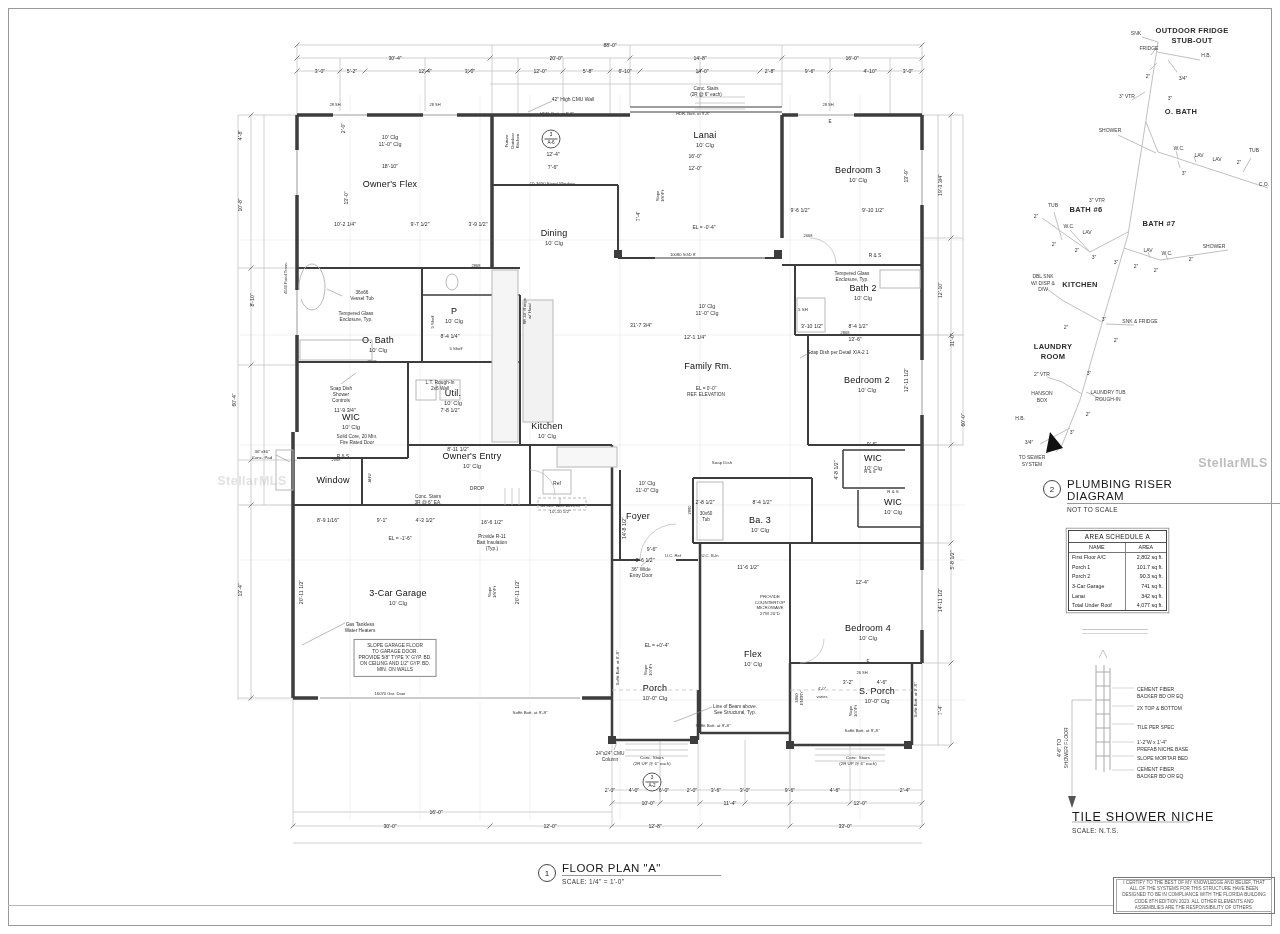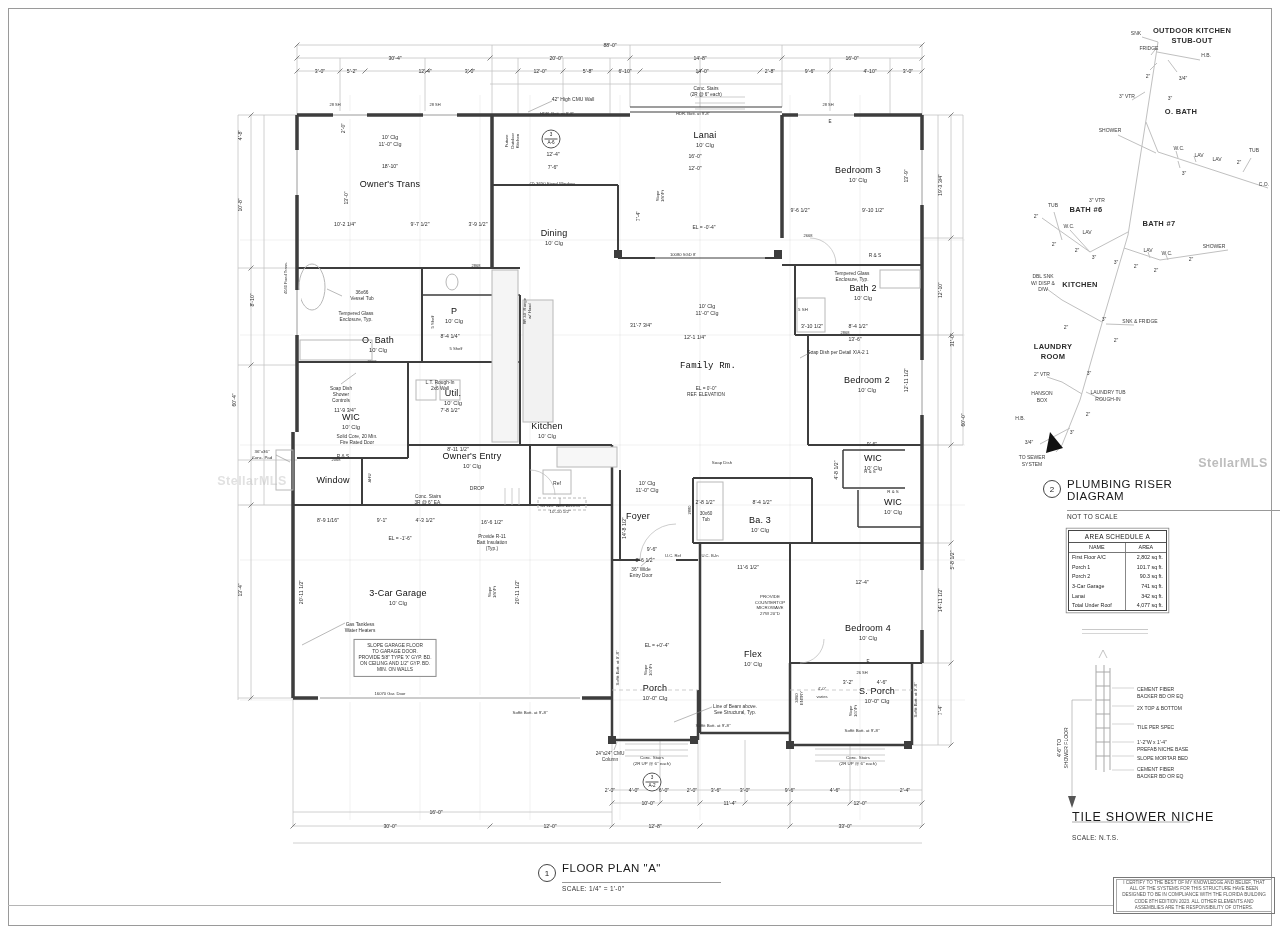--- a/index.html
+++ b/index.html
@@ -20,21 +20,21 @@
   .boxed{border:.7px solid #8a8a8a;padding:2.5px 4px;background:rgba(255,255,255,.85);}
   .marker{position:absolute;width:17px;height:17px;border:1px solid #555;border-radius:50%;
           transform:translate(-50%,-50%);font-size:4.6px;line-height:1;display:flex;flex-direction:column;
           align-items:center;justify-content:center;background:#fff;color:#222;}
   .marker .mnum{border-bottom:.7px solid #555;width:80%;text-align:center;padding-bottom:1px;}
   .marker .msheet{padding-top:1px;}
   
   .sec-title{position:absolute;display:flex;align-items:flex-start;gap:6px;}
   .sec-circle{width:16px;height:16px;border:1px solid #444;border-radius:50%;display:flex;align-items:center;
               justify-content:center;font-size:8px;color:#222;background:#fff;flex:0 0 auto;margin-top:2px;}
-  .sec-text .t1{font-size:11.5px;color:#1a1a1a;letter-spacing:.5px;border-bottom:1px solid #999;padding-right:60px;padding-bottom:8px;}
+  .sec-text .t1{font-size:11.5px;color:#1a1a1a;letter-spacing:.5px;border-bottom:1px solid #999;padding-right:60px;padding-bottom:1px;}
   .sec-text .t2{font-size:6.5px;color:#333;margin-top:1.5px;letter-spacing:.3px;}
   .niche-head .t1{font-size:12.5px;letter-spacing:.8px;border-bottom:none;padding-right:0;}
   
   #area-schedule{position:absolute;left:1068px;top:530px;width:97px;border:1px solid #444;box-shadow:0 0 0 1.5px #fff,0 0 0 2.2px #777;background:#fff;}
   #area-schedule .as-title{font-size:6.4px;text-align:center;padding:2px 0 1.5px;border-bottom:1px solid #555;letter-spacing:.4px;color:#111;}
   #area-schedule table{width:100%;border-collapse:collapse;}
   #area-schedule th{font-size:5.4px;font-weight:normal;color:#222;border-bottom:1px solid #777;padding:1.5px 3px;}
   #area-schedule th+th,#area-schedule td+td{border-left:1px solid #888;}
   #area-schedule td{font-size:5.3px;color:#222;padding:1.8px 3px;}
   #schedule-footnote{position:absolute;left:1082px;top:629px;width:66px;height:3px;border-top:.8px solid #c9c9c9;border-bottom:.8px solid #d6d6d6;}
@@ -202,26 +202,26 @@
         <line x1="948.5" y1="240.5" x2="953.5" y2="235.5" stroke="#666" stroke-width="0.8"></line>
         <line x1="948.5" y1="337.5" x2="953.5" y2="332.5" stroke="#666" stroke-width="0.8"></line>
         <line x1="948.5" y1="447.5" x2="953.5" y2="442.5" stroke="#666" stroke-width="0.8"></line>
         <line x1="948.5" y1="545.5" x2="953.5" y2="540.5" stroke="#666" stroke-width="0.8"></line>
         <line x1="948.5" y1="665.5" x2="953.5" y2="660.5" stroke="#666" stroke-width="0.8"></line>
         <line x1="948.5" y1="747.5" x2="953.5" y2="742.5" stroke="#666" stroke-width="0.8"></line>
       </g>
     </svg>
 
   <div id="labels">
-      <div class="lbl room" style="left: 390px; top: 185px; transform: translate(-50%, -50%);">Owner's Trans</div>
+      <div class="lbl room" style="left: 390px; top: 185px; transform: translate(-50%, -50%);">Owner's Flex</div>
       <div class="lbl room" style="left: 554px; top: 238px; transform: translate(-50%, -50%);">Dining<div class="clg">10' Clg</div></div>
       <div class="lbl room" style="left: 705px; top: 140px; transform: translate(-50%, -50%);">Lanai<div class="clg">10' Clg</div></div>
       <div class="lbl room" style="left: 858px; top: 175px; transform: translate(-50%, -50%);">Bedroom 3<div class="clg">10' Clg</div></div>
       <div class="lbl room" style="left: 863px; top: 293px; transform: translate(-50%, -50%);">Bath 2<div class="clg">10' Clg</div></div>
-      <div class="lbl room" style="left: 708px; top: 367px; transform: translate(-50%, -50%); font-family: Liberation Mono, monospace;">Family Rm.</div>
+      <div class="lbl room" style="left: 708px; top: 367px; transform: translate(-50%, -50%);">Family Rm.</div>
       <div class="lbl room" style="left: 867px; top: 385px; transform: translate(-50%, -50%);">Bedroom 2<div class="clg">10' Clg</div></div>
       <div class="lbl room" style="left: 378px; top: 345px; transform: translate(-50%, -50%);">O. Bath<div class="clg">10' Clg</div></div>
       <div class="lbl room" style="left: 454px; top: 316px; transform: translate(-50%, -50%);">P<div class="clg">10' Clg</div></div>
       <div class="lbl room" style="left: 453px; top: 398px; transform: translate(-50%, -50%);">Util.<div class="clg">10' Clg</div></div>
       <div class="lbl room" style="left: 351px; top: 422px; transform: translate(-50%, -50%);">WIC<div class="clg">10' Clg</div></div>
       <div class="lbl room" style="left: 547px; top: 431px; transform: translate(-50%, -50%);">Kitchen<div class="clg">10' Clg</div></div>
       <div class="lbl room" style="left: 472px; top: 461px; transform: translate(-50%, -50%);">Owner's Entry<div class="clg">10' Clg</div></div>
       <div class="lbl room" style="left: 333px; top: 481px; transform: translate(-50%, -50%);">Window</div>
       <div class="lbl room" style="left: 873px; top: 463px; transform: translate(-50%, -50%);">WIC<div class="clg">10' Clg</div></div>
       <div class="lbl room" style="left: 893px; top: 507px; transform: translate(-50%, -50%);">WIC<div class="clg">10' Clg</div></div>
@@ -425,21 +425,21 @@
       <div class="lbl dim" style="left: 705px; top: 502px; transform: translate(-50%, -50%);">2'-8 1/2"</div>
       <div class="lbl dim" style="left: 762px; top: 502px; transform: translate(-50%, -50%);">8'-4 1/2"</div>
       <div class="lbl dim" style="left: 748px; top: 567px; transform: translate(-50%, -50%);">11'-6 1/2"</div>
       <div class="lbl dim" style="left: 652px; top: 549px; transform: translate(-50%, -50%);">9'-6"</div>
       <div class="lbl dim" style="left: 645px; top: 560px; transform: translate(-50%, -50%);">8'-6 1/2"</div>
       <div class="lbl dim" style="left: 624px; top: 528px; transform: translate(-50%, -50%) rotate(-90deg);">14'-8 1/2"</div>
       <div class="lbl dim" style="left: 517px; top: 592px; transform: translate(-50%, -50%) rotate(-90deg);">20'-11 1/2"</div>
       <div class="lbl dim" style="left: 862px; top: 582px; transform: translate(-50%, -50%);">12'-4"</div>
       <div class="lbl dim" style="left: 848px; top: 682px; transform: translate(-50%, -50%);">3'-2"</div>
       <div class="lbl dim" style="left: 882px; top: 682px; transform: translate(-50%, -50%);">4'-6"</div>
-      <div class="lbl riser-room" style="left: 1192px; top: 36px; transform: translate(-50%, -50%);">OUTDOOR KITCHEN
+      <div class="lbl riser-room" style="left: 1192px; top: 36px; transform: translate(-50%, -50%);">OUTDOOR FRIDGE
 STUB-OUT</div>
       <div class="lbl riser-room" style="left: 1181px; top: 112px; transform: translate(-50%, -50%);">O. BATH</div>
       <div class="lbl riser-room" style="left: 1086px; top: 210px; transform: translate(-50%, -50%);">BATH #6</div>
       <div class="lbl riser-room" style="left: 1159px; top: 224px; transform: translate(-50%, -50%);">BATH #7</div>
       <div class="lbl riser-room" style="left: 1080px; top: 285px; transform: translate(-50%, -50%);">KITCHEN</div>
       <div class="lbl riser-room" style="left: 1053px; top: 352px; transform: translate(-50%, -50%);">LAUNDRY
 ROOM</div>
       <div class="lbl riser-lbl" style="left: 1136px; top: 33px; transform: translate(-50%, -50%);">SNK</div>
       <div class="lbl riser-lbl" style="left: 1149px; top: 48px; transform: translate(-50%, -50%);">FRIDGE</div>
       <div class="lbl riser-lbl" style="left: 1206px; top: 55px; transform: translate(-50%, -50%);">H.B.</div>

